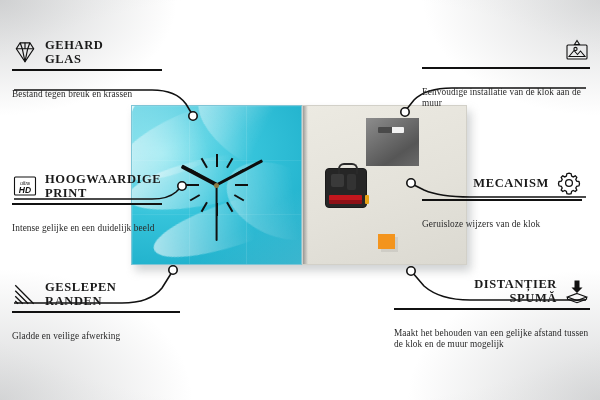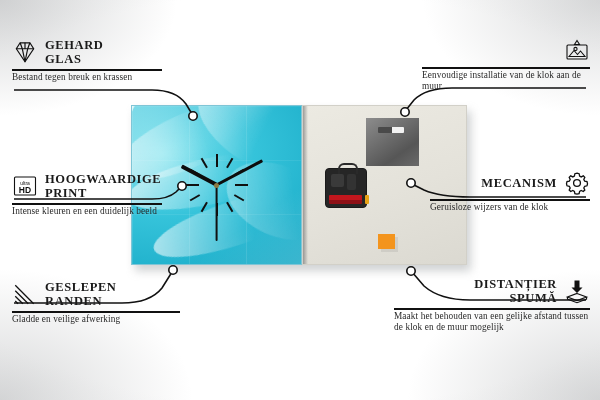--- a/index.html
+++ b/index.html
@@ -87,30 +87,30 @@
   .battery-tip{position:absolute;right:-3px;bottom:3px;width:4px;height:9px;background:#e8a317;border-radius:1px;}
   .spacer{position:absolute;left:75px;top:128px;width:17px;height:15px;
     background:#f3941d;box-shadow:3px 3px 0 rgba(0,0,0,.07);}
 
   
   .callout{position:absolute;}
   .head{display:flex;align-items:center;gap:7px;}
   .head .txt{font-size:12.5px;letter-spacing:.6px;color:#1a1a1a;line-height:14px;font-weight:bold;}
   .head.r .txt{text-align:right;}
   .rule{height:1.5px;background:#111;margin-top:3px;}
-  .desc{font-size:9.3px;line-height:11.5px;color:#2a2a2a;margin-top:1px;letter-spacing:.1px;}
+  .desc{font-size:9.3px;line-height:11.5px;color:#2a2a2a;margin-top:18px;letter-spacing:.1px;}
   .desc.r{text-align:left;}
-  .ico{width:26px;height:26px;flex:0 0 26px;}
+  .ico{width:26px;height:26px;flex:0 0 26px;font-style:italic;}
   .ico svg{display:block;width:26px;height:26px;}
 
   .c-tl{left:12px;top:38px;width:150px;}
   .c-ml{left:12px;top:172px;width:150px;}
   .c-bl{left:12px;top:280px;width:168px;}
   .c-tr{right:10px;top:38px;width:168px;}
-  .c-mr{right:10px;top:170px;width:160px;}
+  .c-mr{right:18px;top:170px;width:160px;}
   .c-br{right:10px;top:277px;width:196px;}
   .c-tr .head,.c-mr .head,.c-br .head{justify-content:flex-end;}
 
   #wires{position:absolute;inset:0;pointer-events:none;}
 </style>
 </head>
 <body>
 
 <div id="stage">
 
@@ -239,21 +239,21 @@
           <text x="13" y="11.5" font-size="5" fill="#111" stroke="none" text-anchor="middle" font-family="Liberation Sans, sans-serif">ultra</text>
           <text x="13" y="19.5" font-size="8.5" fill="#111" stroke="none" text-anchor="middle" font-family="Liberation Sans, sans-serif" font-weight="bold">HD</text>
         </svg>
       </span>
       <span class="txt">
         <span>HOOGWAARDIGE</span><br>
         <span>PRINT</span>
       </span>
     </div>
     <div class="rule"></div>
-    <div class="desc">Intense kleuren en een duidelijk beeld</div>
+    <div class="desc">Intense gelijke en een duidelijk beeld</div>
   </div>
 
   <div class="callout c-bl">
     <div class="head">
       <span class="ico">
         <svg viewBox="0 0 24 24" fill="none" stroke="#111" stroke-width="1.2">
           <path d="M3 4 L20 21 M3 9 L15 21 M3 14 L10 21 M3 18.5 L5.5 21"></path>
         </svg>
       </span>
       <span class="txt">

